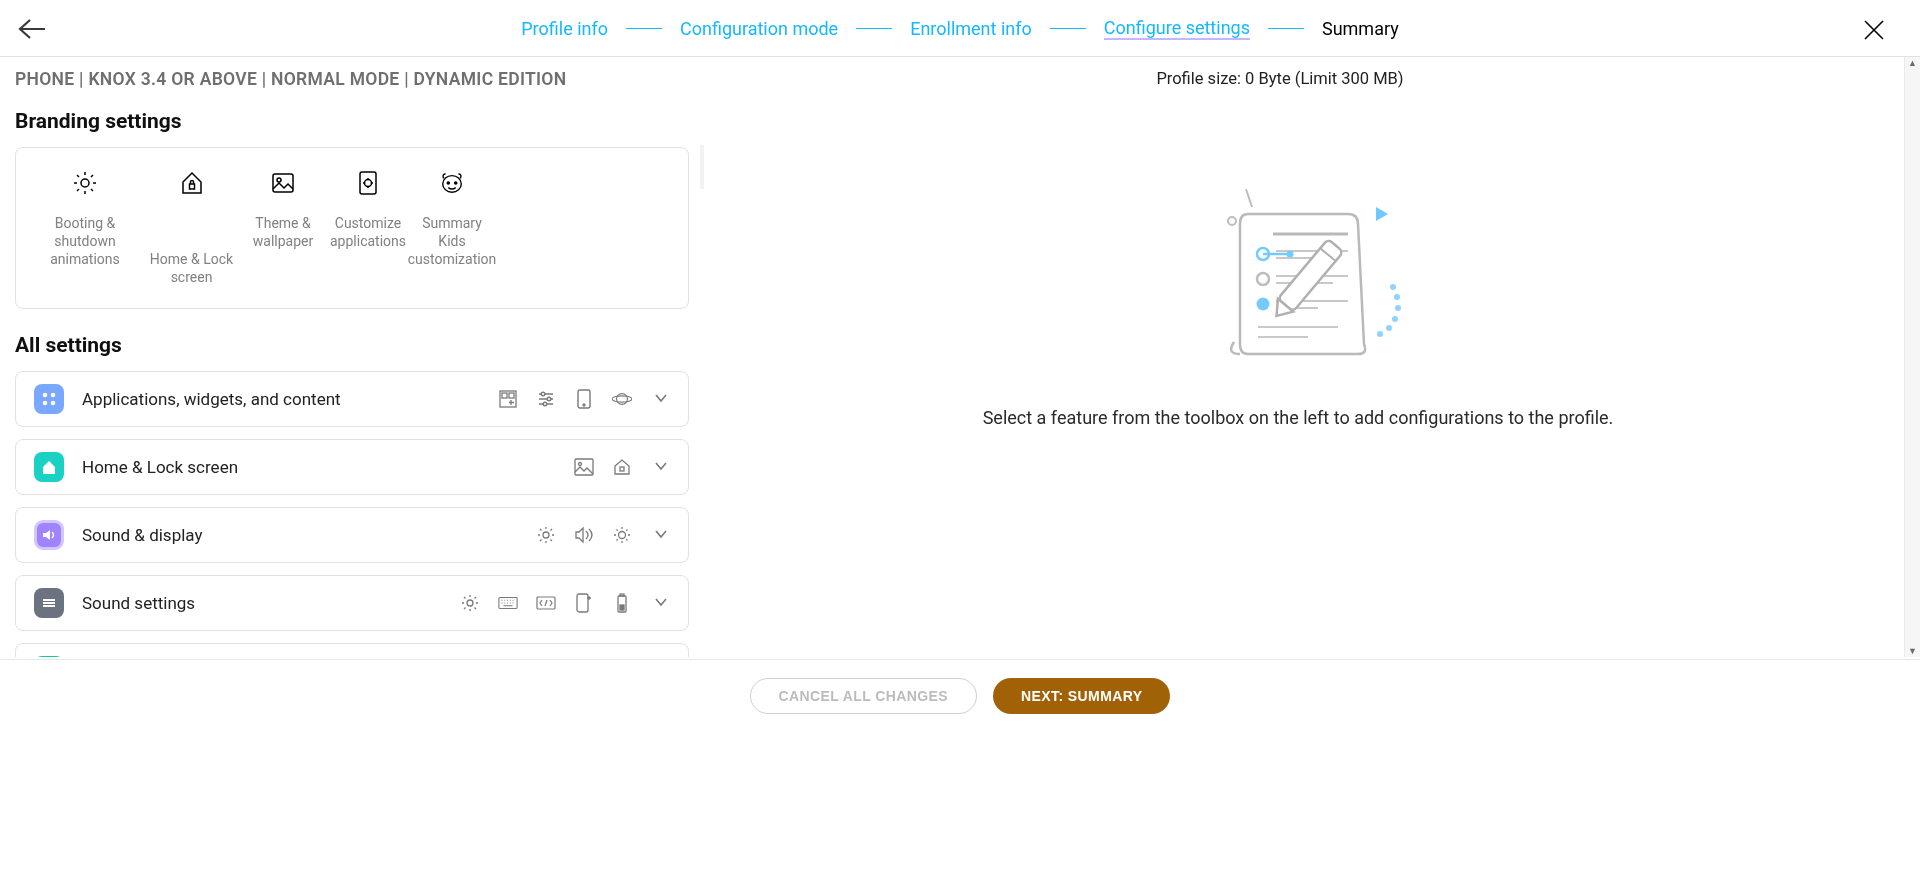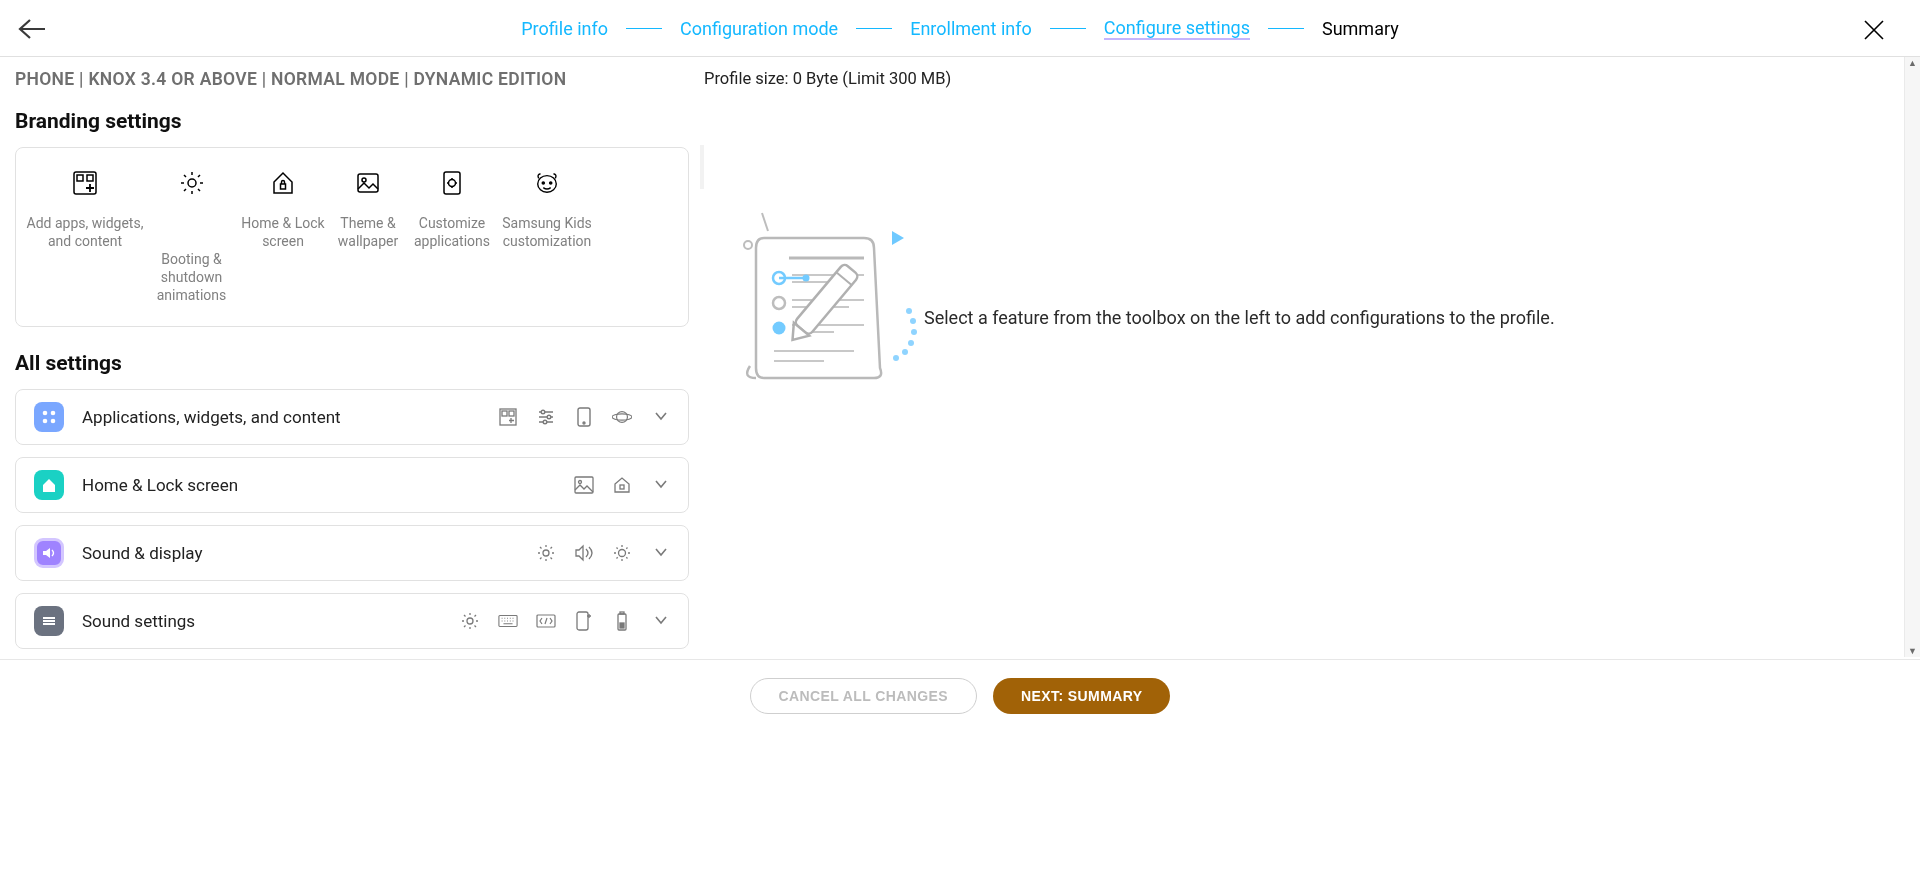--- a/index.html
+++ b/index.html
@@ -39,22 +39,22 @@
 .ic-sound{background:#9f83ff;border:3px solid #d3c6ff;border-radius:9px;}
 .ic-device{background:#6b7280;}
 .ic-restrict{background:#17c89a;}
 .collapse-handle{position:absolute;left:700px;top:88px;width:20px;height:44px;background:#f2f2f2;display:flex;align-items:center;justify-content:center;cursor:pointer;z-index:5;}
 .vscroll{position:absolute;left:721px;top:0;width:16px;height:600px;background:#f6f6f6;border-left:1px solid #eaeaea;}
 .vscroll .thumb{position:absolute;left:2px;top:62px;width:11px;height:480px;background:#c4c4c4;border-radius:2px;}
 .vscroll .tri{position:absolute;left:3px;font-size:9px;color:#6b6b6b;}
 .vscroll .tri.up{top:1px;}
 .vscroll .tri.down{bottom:1px;}
 .right-panel{flex:1;position:relative;padding:12px 28px 0 0;}
-.profile-size{text-align:left;font-size:16.5px;color:#222;padding-right:36px;}
-.placeholder{display:flex;align-items:center;height:430px;}
+.profile-size{text-align:center;font-size:16.5px;color:#222;padding-right:36px;}
+.placeholder{display:flex;flex-direction:column;align-items:center;justify-content:center;height:430px;}
 .placeholder-text{font-size:18px;color:#2a2a2a;margin-top:28px;}
 .vscroll-r{position:absolute;right:0;top:0;width:16px;height:600px;background:#f6f6f6;border-left:1px solid #eaeaea;}
 .vscroll-r .tri{position:absolute;left:3px;font-size:9px;color:#6b6b6b;}
 .vscroll-r .tri.up{top:1px;}
 .vscroll-r .tri.down{bottom:1px;}
 .footer{height:230px;border-top:1px solid #e7e7e7;padding-top:18px;display:flex;justify-content:center;gap:16px;}
 .btn{height:36px;padding:0 28px;border-radius:20px;font-size:14px;font-weight:700;letter-spacing:.4px;cursor:pointer;border:1px solid #cfcfcf;background:#fff;color:#bcbcbc;}
 .btn.primary{background:#a16207;color:#fff;border:none;}
 svg{display:block;}
 </style>
@@ -88,31 +88,20 @@
 <div class="body">
   <div class="left-panel">
     <div class="left-scroll">
       <div class="meta-line">PHONE | KNOX 3.4 OR ABOVE | NORMAL MODE | DYNAMIC EDITION</div>
 
       <div class="section-title">Branding settings</div>
       <div class="branding-card">
         <div class="branding-item">
           <div class="branding-icon">
               <svg width="26" height="26" viewBox="0 0 26 26" fill="none" stroke="#000" stroke-width="1.5">
-                <rect x="2" y="2" width="22" height="22" rx="2"></rect>
-                <rect x="5" y="5" width="6" height="6"></rect>
-                <rect x="15" y="5" width="6" height="6"></rect>
-                <path d="M18 14 v8 M14 18 h8" stroke-width="1.8"></path>
-              </svg>
-            </div>
-          <div class="branding-label">Add apps, widgets, and content</div>
-        </div>
-        <div class="branding-item">
-          <div class="branding-icon">
-              <svg width="26" height="26" viewBox="0 0 26 26" fill="none" stroke="#000" stroke-width="1.5">
                 <circle cx="13" cy="13" r="4"></circle>
                 <path d="M13 2 v3 M13 21 v3 M2 13 h3 M21 13 h3 M5 5 l2 2 M19 19 l2 2 M21 5 l-2 2 M5 21 l2 -2"></path>
               </svg>
             </div>
           <div class="branding-label">Booting &amp; shutdown animations</div>
         </div>
         <div class="branding-item">
           <div class="branding-icon">
               <svg width="26" height="26" viewBox="0 0 26 26" fill="none" stroke="#000" stroke-width="1.5">
                 <path d="M4 12 L13 3 L22 12 V23 H4 Z"></path>
@@ -145,21 +134,21 @@
         <div class="branding-item">
           <div class="branding-icon">
               <svg width="28" height="26" viewBox="0 0 28 26" fill="none" stroke="#000" stroke-width="1.5">
                 <ellipse cx="14" cy="14" rx="10" ry="9"></ellipse>
                 <circle cx="10" cy="13" r="1.2" fill="#000"></circle>
                 <circle cx="18" cy="13" r="1.2" fill="#000"></circle>
                 <path d="M10 18 q4 3 8 0"></path>
                 <path d="M5 8 q-2 -4 2 -5 M23 8 q2 -4 -2 -5"></path>
               </svg>
             </div>
-          <div class="branding-label">Samsung Kids customization</div>
+          <div class="branding-label">Summary Kids customization</div>
         </div>
       </div>
 
       <div class="section-title mt">All settings</div>
 
       <div class="setting-row">
         <div class="row-icon ic-apps">
             <svg width="16" height="16" viewBox="0 0 16 16" fill="#fff">
               <circle cx="4" cy="4" r="2.3"></circle>
               <circle cx="12" cy="4" r="2.3"></circle>

